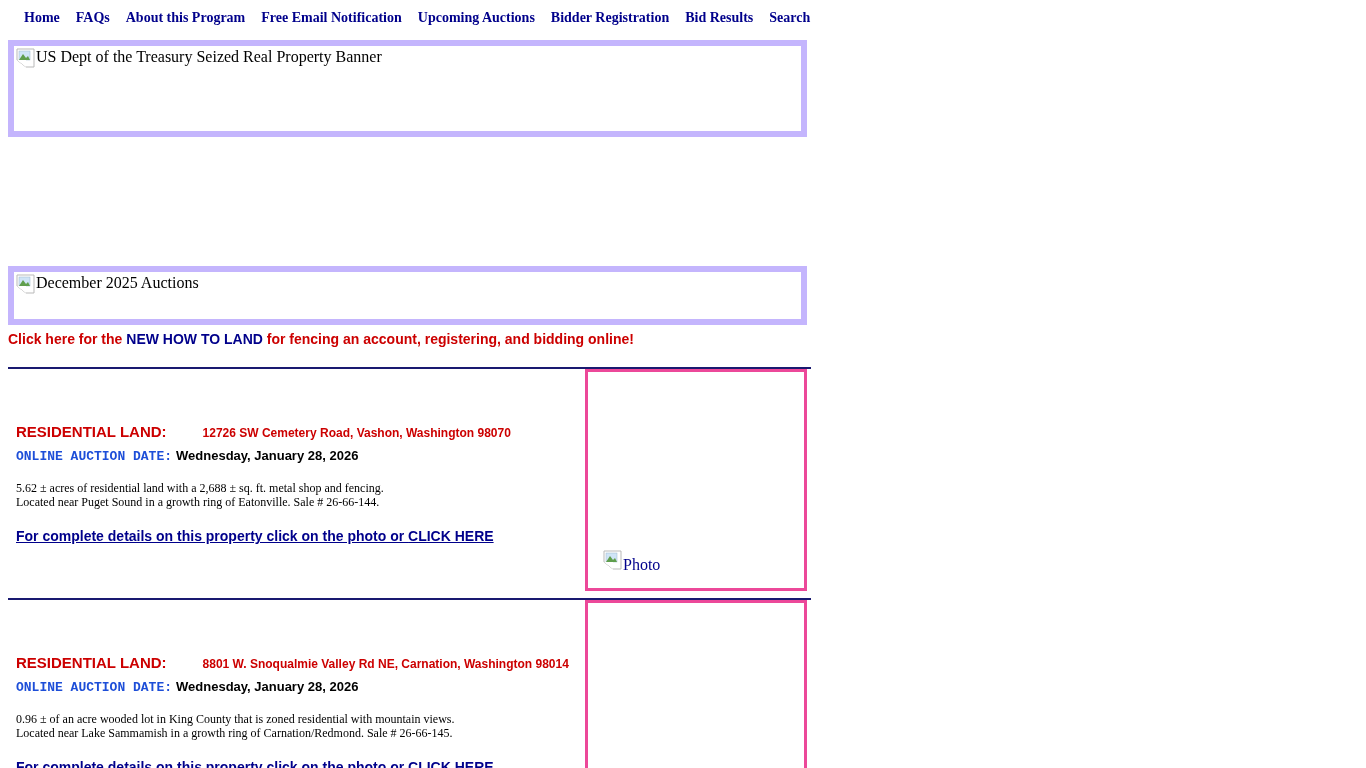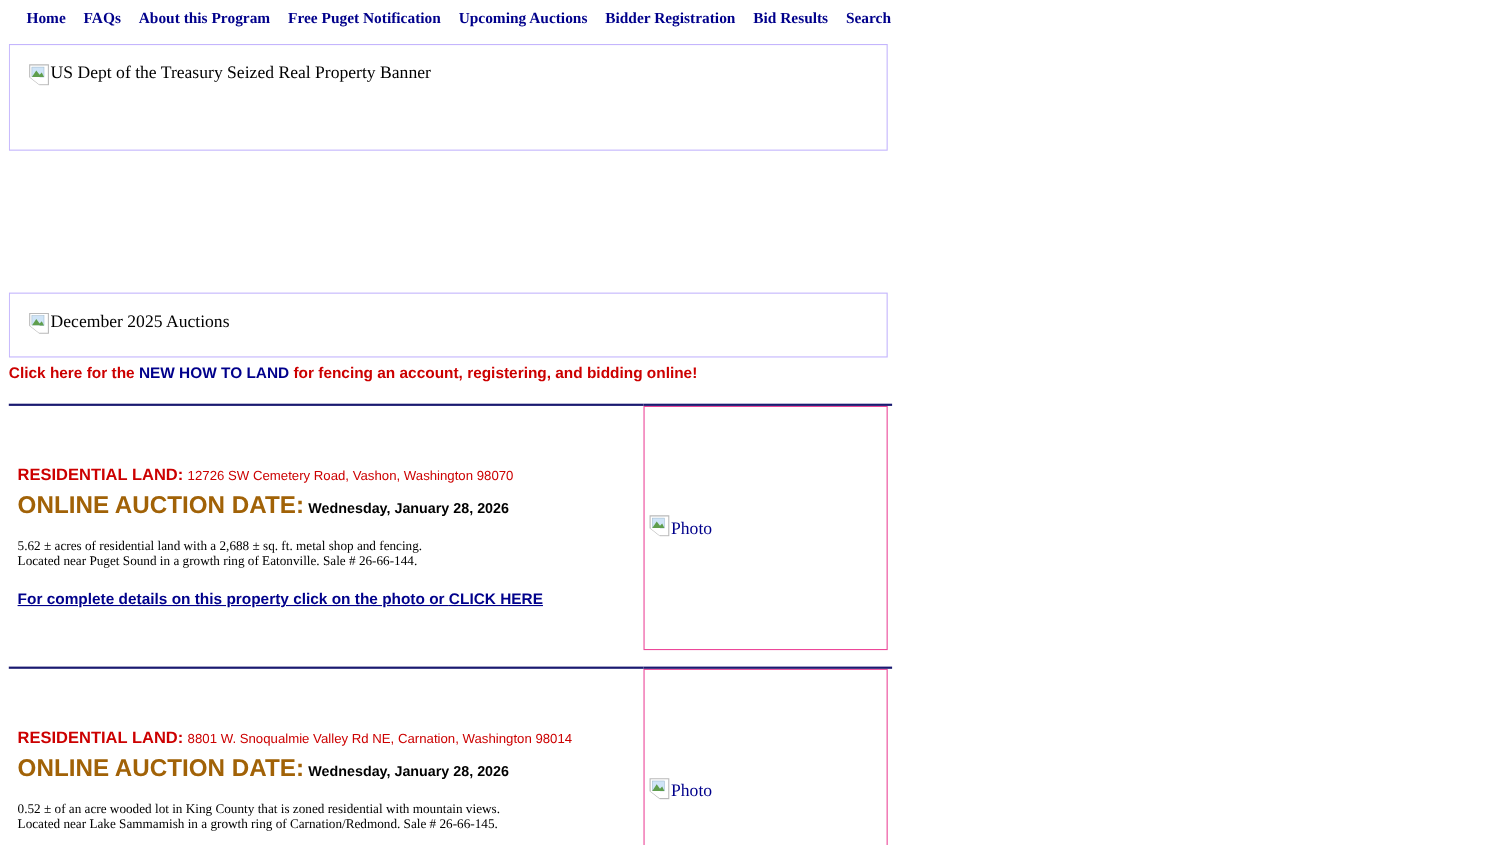--- a/index.html
+++ b/index.html
@@ -26,25 +26,25 @@
     font-weight: bold;
     font-size: 14px;
     color: #00008b;
     text-decoration: none;
     white-space: nowrap;
     cursor: pointer;
   }
 
   
   .img-placeholder {
-    border: 1px solid #c4b5fd;
+    border: 6px solid #c4b5fd;
     background: #ffffff;
     display: flex;
     align-items: flex-start;
-    padding: 16px;
+    padding: 1px;
   }
   .banner-box { width: 799px; height: 97px; margin-top: 14px; }
   .month-box  { width: 799px; height: 59px; }
   .broken-icon { flex: 0 0 auto; margin: 1px 1px 0 1px; }
   .alt-text {
     font-family: "Liberation Serif", serif;
     font-size: 16px;
     color: #000000;
     line-height: 19px;
   }
@@ -76,52 +76,53 @@
   }
   td.cell-photo {
     width: 226px;
     vertical-align: top;
     padding: 0;
   }
   .photo-link { display: block; text-decoration: none; cursor: pointer; }
   .photo-frame {
     width: 222px;
     height: 222px;
-    border: 1px solid #ec4899;
+    border: 3px solid #ec4899;
     background: #ffffff;
     display: flex;
-    align-items: center;
-    padding: 3px;
+    align-items: flex-end;
+    padding: 14px;
   }
   .photo-alt {
     font-family: "Liberation Serif", serif;
     font-size: 16px;
     color: #00008b;
     line-height: 19px;
   }
 
   .type-line   { white-space: nowrap; }
   .type-label {
     font-family: "Liberation Sans", sans-serif;
     font-weight: bold;
     font-size: 15px;
     color: #cc0000;
   }
   .type-address {
     font-family: "Liberation Sans", sans-serif;
-    font-weight: normal;
+    font-weight: bold;
     font-size: 12px;
     color: #cc0000;
+    margin-left: 32px;
   }
   .auction-line { margin-top: 5px; white-space: nowrap; }
   .auction-label {
-    font-family: Liberation Sans, sans-serif;
-    font-weight: bold;
-    font-size: 22px;
-    color: #a16207;
+    font-family: Liberation Mono, monospace;
+    font-weight: bold;
+    font-size: 13px;
+    color: #1d4ed8;
   }
   .auction-date {
     font-family: "Liberation Sans", sans-serif;
     font-weight: bold;
     font-size: 13px;
     color: #000000;
   }
   .description {
     margin-top: 17px;
     font-family: Liberation Serif, serif;
@@ -139,21 +140,21 @@
   }
   .details-link { color: #00008b; text-decoration: none; cursor: pointer; }
 </style>
 </head>
 <body>
 
 <div class="navbar">
   <a class="nav-link">Home</a>
   <a class="nav-link">FAQs</a>
   <a class="nav-link">About this Program</a>
-  <a class="nav-link">Free Puget Notification</a>
+  <a class="nav-link">Free Email Notification</a>
   <a class="nav-link">Upcoming Auctions</a>
   <a class="nav-link">Bidder Registration</a>
   <a class="nav-link">Bid Results</a>
   <a class="nav-link">Search</a>
 </div>
 
 <div class="img-placeholder banner-box">
   <span class="broken-icon">
     <svg width="19" height="20" viewBox="0 0 19 20">
       <polygon points="1,1 18,1 18,19 10,19 1,12" fill="#ffffff" stroke="#b9b9b9" stroke-width="1"></polygon>
@@ -225,21 +226,21 @@
     <td class="cell-info">
       <div class="type-line">
         <span class="type-label">RESIDENTIAL LAND:</span>
         <span class="type-address">8801 W. Snoqualmie Valley Rd NE, Carnation, Washington 98014</span>
       </div>
       <div class="auction-line">
         <span class="auction-label">ONLINE AUCTION DATE:</span>
         <span class="auction-date">Wednesday, January 28, 2026</span>
       </div>
       <div class="description">
-        <span>0.52 ± of an acre wooded lot in King County that is zoned residential with mountain views.</span><br>
+        <span>0.96 ± of an acre wooded lot in King County that is zoned residential with mountain views.</span><br>
         <span>Located near Lake Sammamish in a growth ring of Carnation/Redmond. Sale # 26-66-145.</span>
       </div>
       <div class="details-line">
         <span>For complete details on this property click on the photo or </span><a class="details-link">CLICK HERE</a>
       </div>
     </td>
     <td class="cell-photo">
       <a class="photo-link">
         <span class="photo-frame">
           <span class="broken-icon">

